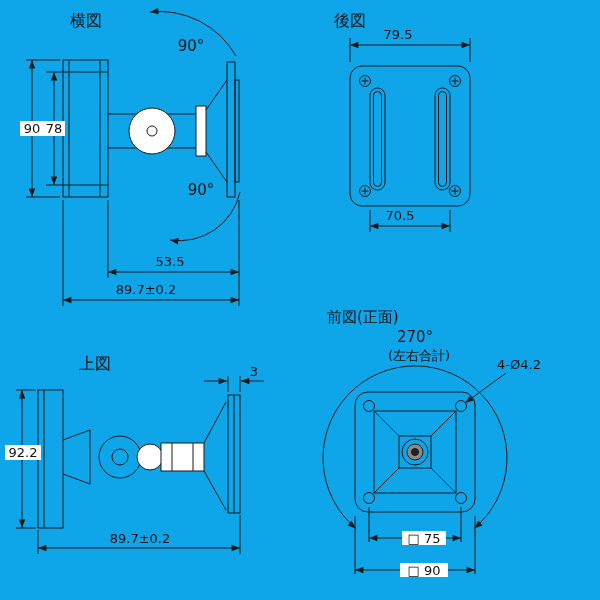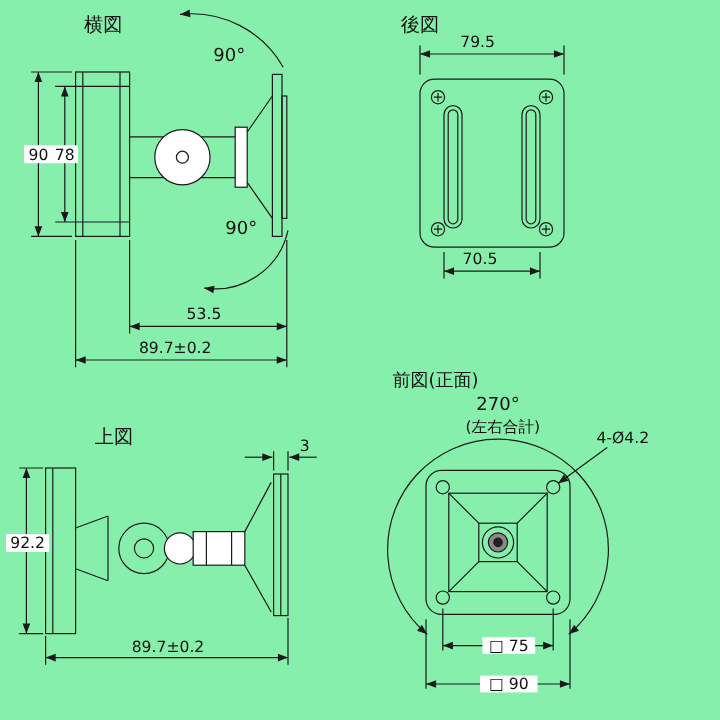--- a/index.html
+++ b/index.html
@@ -1,16 +1,16 @@
 <!DOCTYPE html>
 <html><head>
 <meta charset="utf-8">
 <style>
   html,body{margin:0;padding:0;background:#fff;}
-  .canvas{position:relative;width:600px;height:600px;background:#86efac;overflow:hidden;}
+  .canvas{position:relative;width:600px;height:600px;background:#0ea5e9;overflow:hidden;}
   svg{display:block;}
   text{font-family:"DejaVu Sans","Liberation Sans",sans-serif;fill:#111;}
   .t16{font-size:16px;}
   .t15{font-size:15px;}
   .t13{font-size:13px;}
 </style>
 </head>
 <body>
 
 <div class="canvas">

